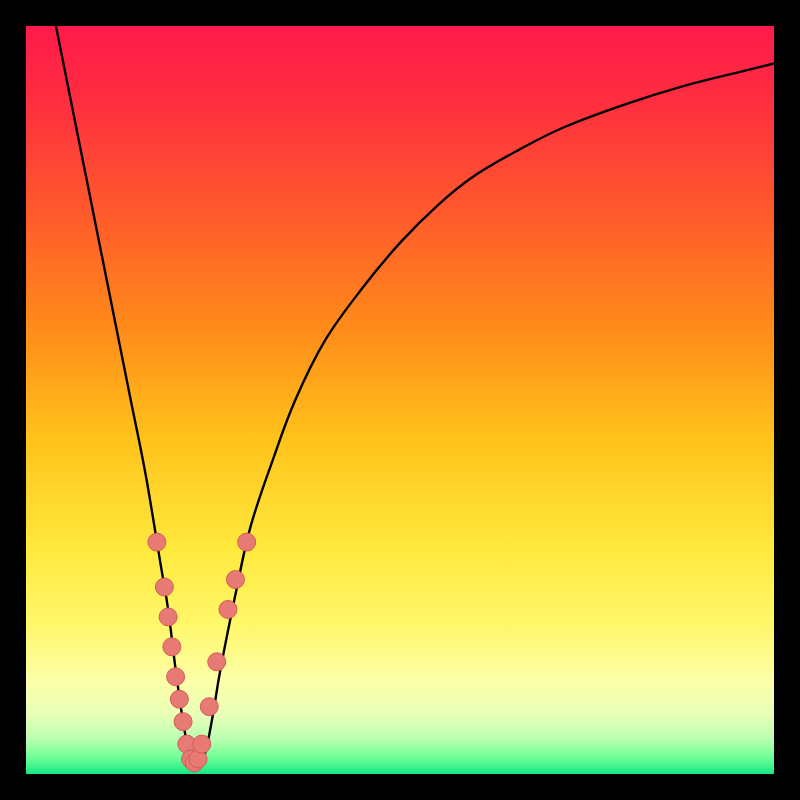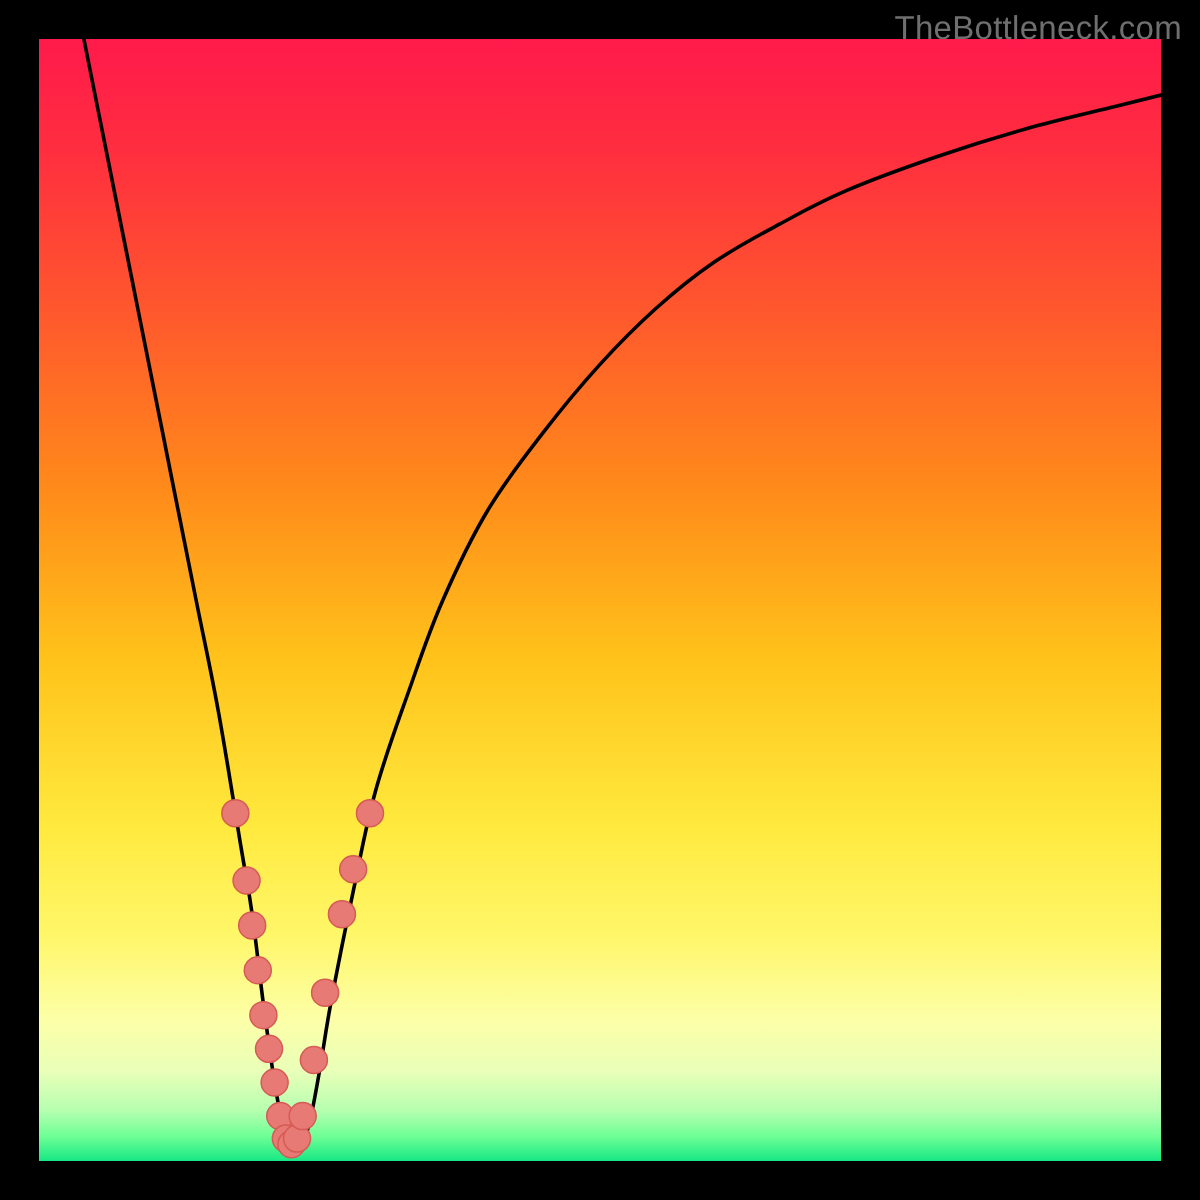--- a/index.html
+++ b/index.html
@@ -79,14 +79,13 @@
           <circle cx="172.04" cy="733.04" r="9" fill="#e77a74" stroke="#d65a55" stroke-width="1"></circle>
           <circle cx="175.78" cy="718.08" r="9" fill="#e77a74" stroke="#d65a55" stroke-width="1"></circle>
           <circle cx="183.26" cy="680.68" r="9" fill="#e77a74" stroke="#d65a55" stroke-width="1"></circle>
           <circle cx="190.74" cy="635.80" r="9" fill="#e77a74" stroke="#d65a55" stroke-width="1"></circle>
           <circle cx="201.96" cy="583.44" r="9" fill="#e77a74" stroke="#d65a55" stroke-width="1"></circle>
           <circle cx="209.44" cy="553.52" r="9" fill="#e77a74" stroke="#d65a55" stroke-width="1"></circle>
           <circle cx="220.66" cy="516.12" r="9" fill="#e77a74" stroke="#d65a55" stroke-width="1"></circle>
         </g>
     </svg>
   </div>
-  <div class="watermark">TheBottleneck.com</div>
 </div>
 
 </body></html>

